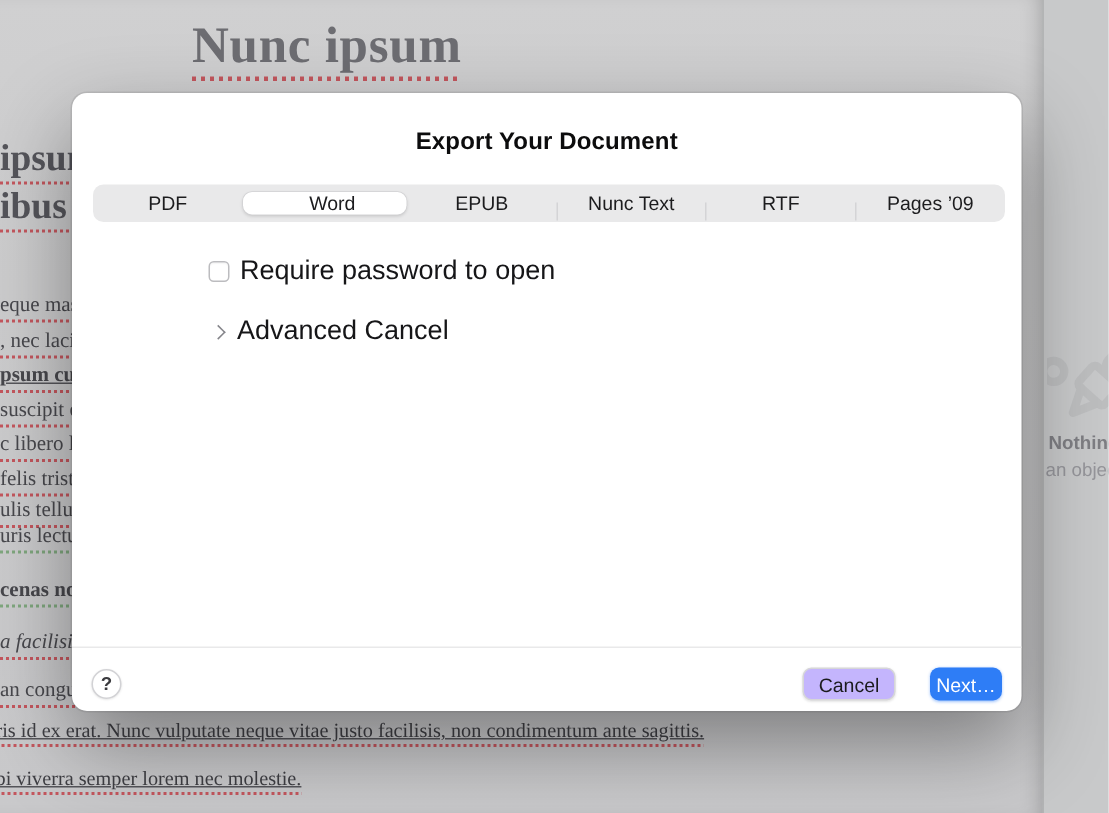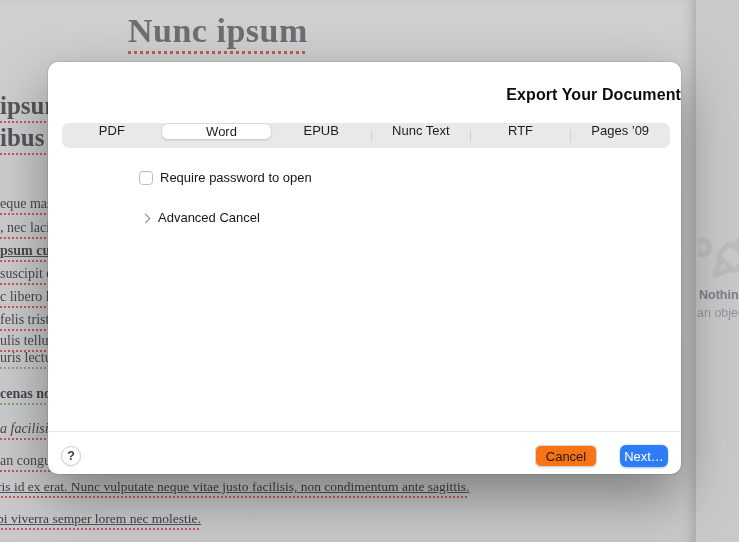--- a/index.html
+++ b/index.html
@@ -68,26 +68,26 @@
     position:absolute;left:1px;top:306px;white-space:nowrap;
     font-size:12.5px;color:#95959a;
   }
   
   .dialog{
     position:absolute;left:48px;top:62px;width:633px;height:412px;
     background:#ffffff;border-radius:10px;
     box-shadow:0 22px 55px rgba(0,0,0,.38),0 0 0 1px rgba(0,0,0,.08);
   }
   .dlg-title{
-    position:absolute;left:0;right:0;top:24px;text-align:right;
+    position:absolute;left:0;right:0;top:24px;text-align:center;
     font-size:16px;font-weight:600;color:#0c0c0d;letter-spacing:.1px;
   }
   .segbar{
     position:absolute;left:14px;right:11px;top:61px;height:25px;
-    background:#e9e9ea;border-radius:7px;display:flex;align-items:flex-start;
+    background:#e9e9ea;border-radius:7px;display:flex;align-items:center;
   }
   .seg{
     flex:1 1 0;display:flex;align-items:center;justify-content:center;
     font-size:13px;color:#1c1c1e;position:relative;cursor:default;
     border-radius:6px;
   }
   .seg.dv::before{
     content:"";position:absolute;left:-.5px;top:6.5px;width:1px;height:12px;
     background:#d4d4d6;
   }
@@ -98,21 +98,21 @@
     padding-left:10px;
   }
   .row-checkbox{
     position:absolute;left:91px;top:108px;display:flex;align-items:center;gap:7px;
   }
   .checkbox{
     width:14px;height:14px;border-radius:3.5px;background:#ffffff;
     border:1px solid #bcbcbf;box-sizing:border-box;
     box-shadow:inset 0 1px 1px rgba(0,0,0,.04);
   }
-  .row-label{font-size:13px;color:#161618;}
+  .row-label{font-size:18px;color:#161618;}
   .row-advanced{
     position:absolute;left:94px;top:148px;display:flex;align-items:center;gap:9px;
   }
   .chev{
     width:6px;height:6px;border-right:1.6px solid #85858a;border-bottom:1.6px solid #85858a;
     transform:rotate(-45deg);margin-top:1px;
   }
   .footer-divider{
     position:absolute;left:0;right:0;top:369px;height:1px;background:#e9e9ea;
   }
@@ -122,21 +122,21 @@
     box-shadow:0 .5px 1.5px rgba(0,0,0,.12);
     display:flex;align-items:center;justify-content:center;
     font-size:12.5px;font-weight:600;color:#3a3a3e;
   }
   .btn{
     position:absolute;top:383px;height:22px;border-radius:6px;
     display:flex;align-items:center;justify-content:center;
     font-size:13px;box-sizing:border-box;
   }
   .btn-cancel{
-    right:84px;width:62px;background:#f97316;color:#1b1b1d;
+    right:84px;width:62px;background:#c4b5fd;color:#1b1b1d;
     border:1px solid #d6d6d8;box-shadow:0 .5px 1.5px rgba(0,0,0,.10);
   }
   .btn-next{
     right:13px;width:48px;background:#2e7df6;color:#ffffff;font-weight:500;
     box-shadow:0 .5px 2px rgba(46,125,246,.45);
   }
 </style>
 </head>
 <body>
 

